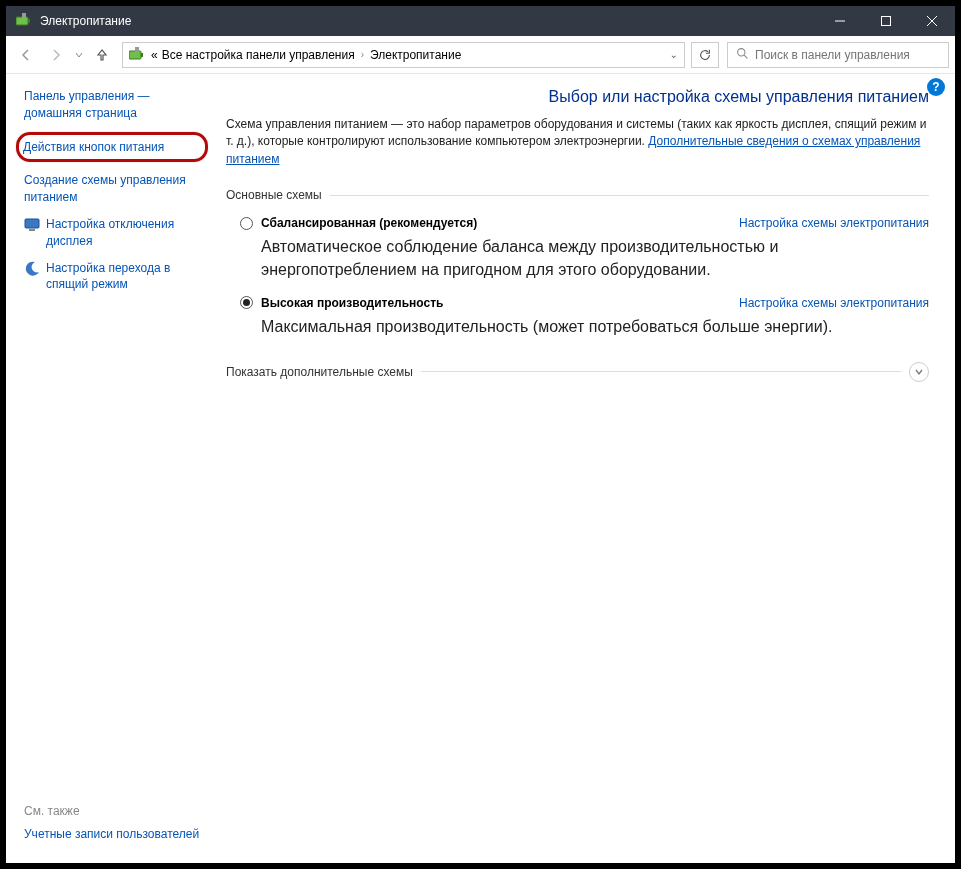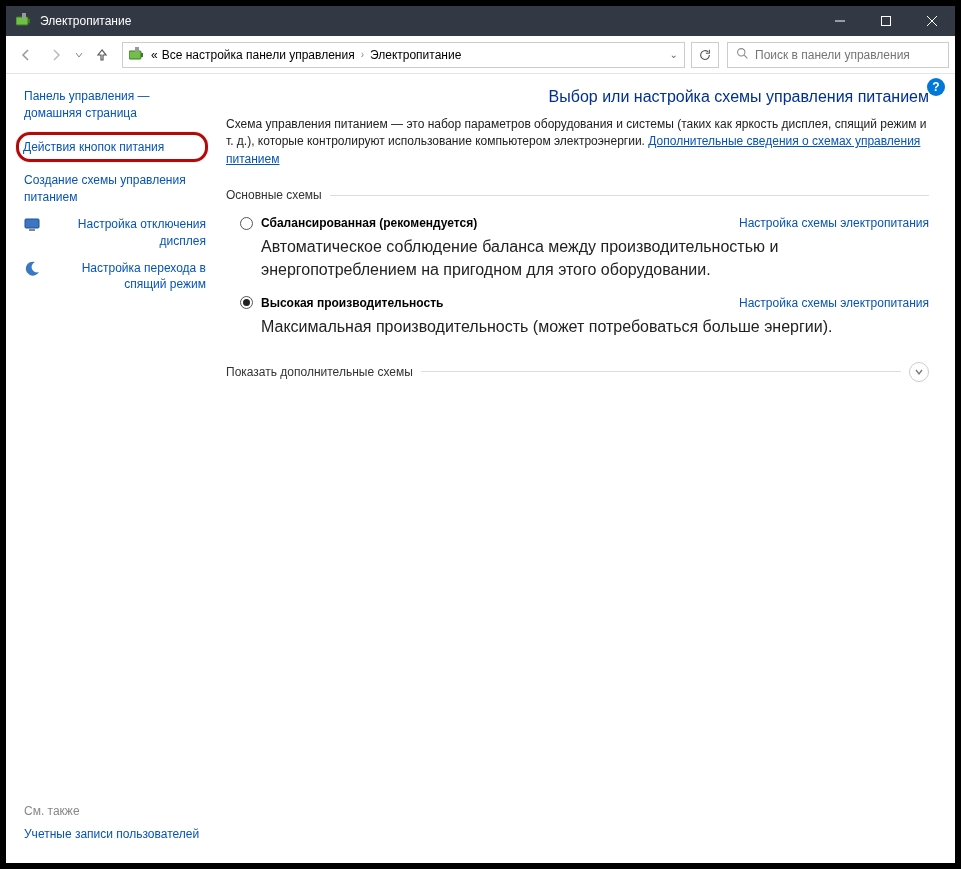--- a/index.html
+++ b/index.html
@@ -46,21 +46,21 @@
 
 .body { flex: 1; display: flex; position: relative; overflow: hidden; }
 
 .sidebar { width: 210px; padding: 14px 10px 10px 18px; }
 .side-link { color: #0654b5; font-size: 12px; line-height: 1.4; margin-bottom: 10px; cursor: pointer; display: block; }
 .side-link.highlighted {
   border: 3px solid #b50909; border-radius: 14px;
   padding: 4px 4px; margin-left: -8px; margin-right: -2px;
   box-shadow: 0 0 0 1px rgba(0,0,0,0.05);
 }
-.side-link-icon { display: flex; align-items: flex-start; gap: 6px; text-align: right; }
+.side-link-icon { display: flex; align-items: flex-start; gap: 6px; }
 .side-link-icon .icon { width: 16px; height: 16px; flex-shrink: 0; margin-top: 1px; }
 
 .see-also { position: absolute; bottom: 20px; left: 18px; }
 .see-also-title { color: #888; font-size: 12px; margin-bottom: 8px; }
 
 .content { flex: 1; padding: 14px 26px 10px 10px; position: relative; }
 .help-icon { position: absolute; top: 4px; right: 10px; width: 18px; height: 18px; background: #0078d7; color: #fff; border-radius: 50%; display: flex; align-items: center; justify-content: center; font-size: 12px; font-weight: bold; }
 
 h1.heading { color: #00308f; font-size: 16px; font-weight: 400; margin-bottom: 10px; text-align: right; }
 .desc { font-size: 12px; color: #222; line-height: 1.45; }

